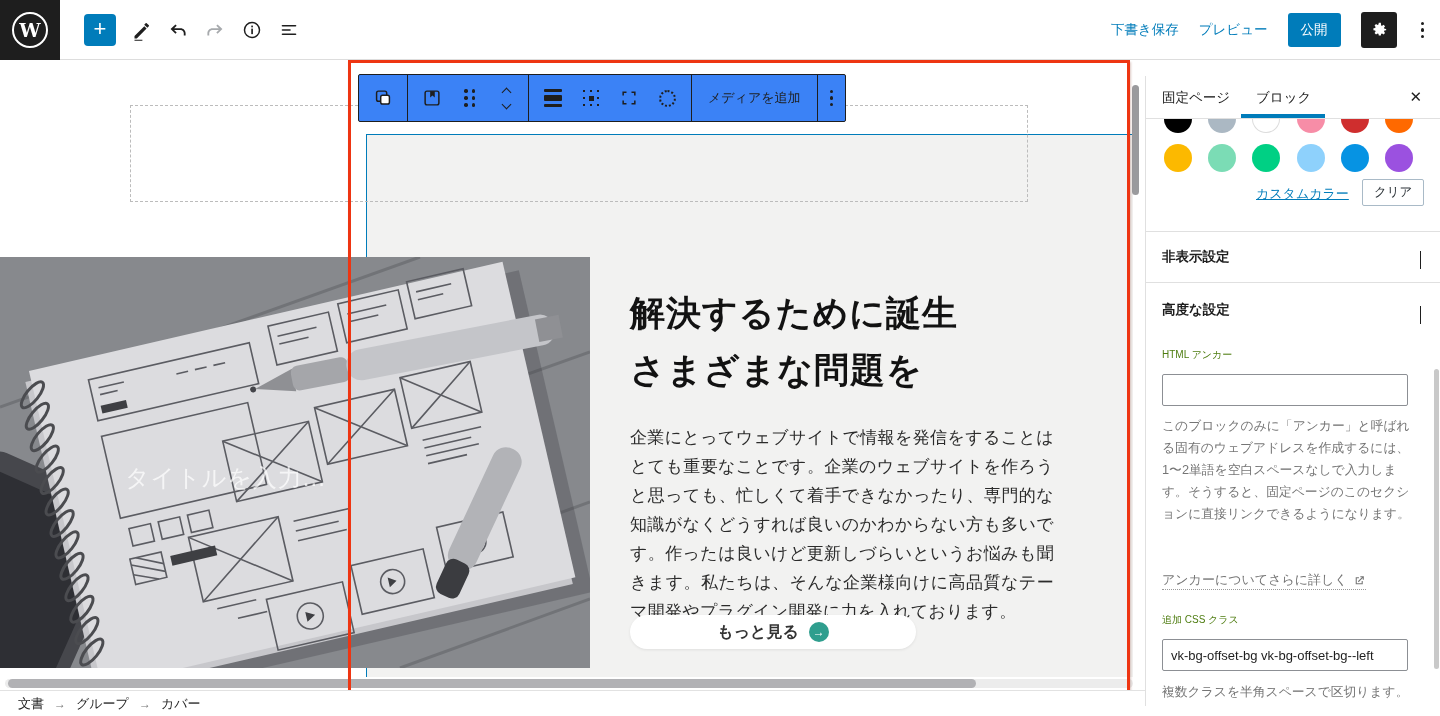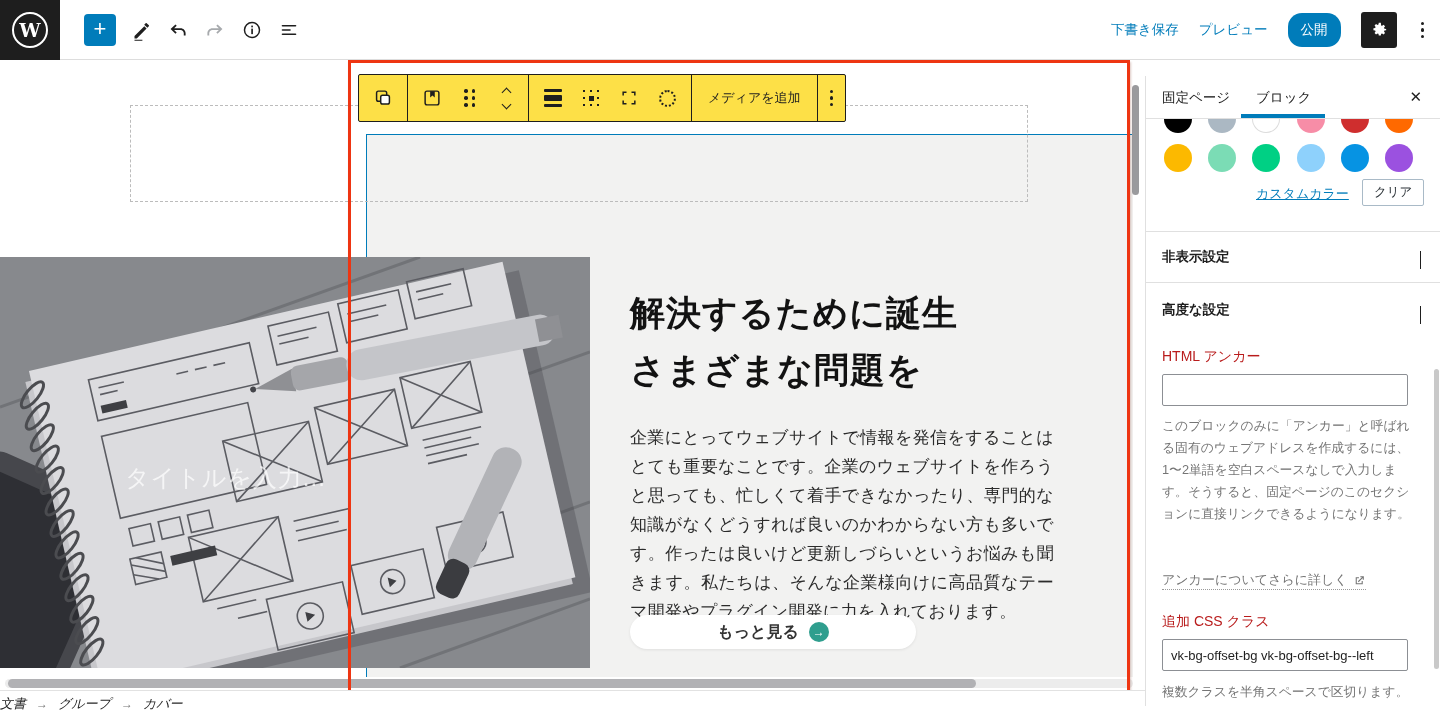--- a/index.html
+++ b/index.html
@@ -10,21 +10,21 @@
   
   #topbar { position:absolute; left:0; top:0; width:1440px; height:60px; background:#fff; border-bottom:1px solid #ddd; z-index:40; }
   #wp-logo { position:absolute; left:0; top:0; width:60px; height:60px; background:#1e1e1e; display:flex; align-items:center; justify-content:center; }
   #wp-logo .wmark { width:36px; height:36px; border:2.5px solid #fff; border-radius:50%; color:#fff; display:flex; align-items:center; justify-content:center; font-family:"DejaVu Serif", serif; font-size:19px; font-weight:700; }
   .tb-left { position:absolute; left:84px; top:0; height:60px; display:flex; align-items:center; gap:13px; }
   .tb-right { position:absolute; right:12px; top:0; height:60px; display:flex; align-items:center; gap:20px; }
   .btn-plus { width:32px; height:32px; background:#007cba; border-radius:4px; color:#fff; font-size:22px; line-height:30px; text-align:center; font-weight:400; cursor:pointer; }
   .tbicon { width:24px; height:24px; display:flex; align-items:center; justify-content:center; }
   .tbicon svg { display:block; }
   .link-btn { color:#007cba; font-size:13.5px; cursor:pointer; white-space:nowrap; }
-  .publish-btn { background:#007cba; color:#fff; font-size:13.5px; padding:8px 13px; border-radius:14px; cursor:pointer; white-space:nowrap; }
+  .publish-btn { background:#007cba; color:#fff; font-size:13.5px; padding:8px 13px; border-radius:3px; cursor:pointer; white-space:nowrap; }
   .gear-btn { width:36px; height:36px; background:#1e1e1e; border-radius:3px; display:flex; align-items:center; justify-content:center; cursor:pointer; }
   .dots-v { display:flex; flex-direction:column; gap:3px; align-items:center; cursor:pointer; padding:0 4px; }
   .dots-v i { width:3.5px; height:3.5px; background:#1e1e1e; border-radius:50%; }
 
   
   #workspace { position:absolute; left:0; top:60px; width:1440px; height:630px; }
   #canvas { position:absolute; left:0; top:0; width:1145px; height:630px; background:#fff; overflow:hidden; }
 
   .group-outline { position:absolute; left:130px; top:45px; width:898px; height:97px; border:1px dashed #bcbcbc; z-index:3; }
   .cover-block { position:absolute; left:366px; top:74px; width:767px; height:543px; background:#f2f2f1; border-top:1.5px solid #007cba; border-left:1.5px solid #007cba; z-index:1; }
@@ -34,21 +34,21 @@
   .title-placeholder { position:absolute; left:125px; top:205px; font-size:24px; color:rgba(255,255,255,.72); z-index:3; letter-spacing:1px; }
 
   
   .cover-heading { position:absolute; left:630px; top:224px; width:430px; z-index:4; font-size:35px; line-height:57px; font-weight:700; color:#121212; letter-spacing:1px; }
   .cover-body { position:absolute; left:630px; top:363px; width:424px; z-index:4; font-size:17px; line-height:29px; color:#2b2b2b; text-align:justify; letter-spacing:.3px; }
   .more-btn { position:absolute; left:630px; top:555px; width:286px; height:34px; background:#fff; border-radius:23px; z-index:4; display:flex; align-items:center; justify-content:center; gap:10px; box-shadow:0 1px 3px rgba(0,0,0,.08); cursor:pointer; }
   .more-btn .lbl { font-size:16px; color:#333; font-weight:700; }
   .more-arrow { width:20px; height:20px; border-radius:50%; background:#2f9e8e; color:#fff; font-size:12px; line-height:20px; text-align:center; font-weight:700; }
 
   
-  .block-toolbar { position:absolute; left:358px; top:14px; height:48px; background:#fde047; border:1px solid #1e1e1e; border-radius:2px; display:flex; align-items:stretch; z-index:20; }
+  .block-toolbar { position:absolute; left:358px; top:14px; height:48px; background:#3b82f6; border:1px solid #1e1e1e; border-radius:2px; display:flex; align-items:stretch; z-index:20; }
   .bt-group { display:flex; align-items:center; padding:0 8px; gap:6px; border-right:1px solid #1e1e1e; }
   .bt-group:last-child { border-right:none; }
   .bt-btn { min-width:32px; height:36px; display:flex; align-items:center; justify-content:center; cursor:pointer; }
   .bt-text { font-size:13px; padding:0 8px; white-space:nowrap; cursor:pointer; }
   .drag-dots { display:grid; grid-template-columns:4px 4px; gap:3.5px; cursor:grab; }
   .drag-dots i { width:3.5px; height:3.5px; background:#1e1e1e; border-radius:50%; }
   .movers { display:flex; flex-direction:column; align-items:center; justify-content:center; gap:5px; width:28px; cursor:pointer; }
   .chev { width:9px; height:9px; border-right:1.8px solid #1e1e1e; border-bottom:1.8px solid #1e1e1e; }
   .chev.down { transform:rotate(45deg); }
   .chev.small-down { transform:rotate(45deg); width:7px; height:7px; }
@@ -81,30 +81,30 @@
   .sb-tab-underline { position:absolute; left:95px; bottom:0; width:84px; height:4px; background:#007cba; }
   .sb-close { position:absolute; right:18px; top:12px; font-size:15px; color:#1e1e1e; cursor:pointer; }
   .sb-panel { position:absolute; left:0; top:43px; width:295px; height:587px; overflow:hidden; }
   .swatch { position:absolute; width:28px; height:28px; border-radius:50%; cursor:pointer; }
   .custom-color-link { position:absolute; left:110px; top:66px; font-size:13px; color:#007cba; text-decoration:underline; cursor:pointer; }
   .clear-btn { position:absolute; left:216px; top:60px; padding:4px 11px; font-size:12.5px; color:#2c3338; border:1px solid #a9bac7; border-radius:2px; cursor:pointer; background:#fff; }
   .sb-divider { position:absolute; left:0; width:295px; border-top:1px solid #e0e0e0; }
   .sb-sectionrow { position:absolute; left:0; width:295px; height:50px; cursor:pointer; }
   .sb-sectionrow .st { position:absolute; left:16px; top:17px; font-size:13.5px; font-weight:600; color:#1e1e1e; }
   .sb-sectionrow .chevwrap { position:absolute; right:20px; top:20px; }
-  .fieldlabel { position:absolute; left:16px; font-size:14px; color:#b91c1c; }
+  .fieldlabel { position:absolute; left:16px; font-size:10px; color:#4d7c0f; }
   .sb-input { position:absolute; left:16px; width:246px; height:32px; border:1px solid #8c8f94; border-radius:2px; font-size:13px; padding:0 8px; color:#1e1e1e; background:#fff; font-family:"Liberation Sans", sans-serif; }
   .sb-desc { position:absolute; left:16px; width:254px; font-size:12.8px; line-height:22px; color:#757575; }
   .sb-link { position:absolute; left:16px; font-size:13px; color:#757575; border-bottom:1px dotted #9a9a9a; cursor:pointer; display:flex; gap:5px; align-items:center; }
   .sb-scroll-thumb { position:absolute; right:2px; top:250px; width:5px; height:300px; background:#c9c9c9; border-radius:3px; }
   #anno-adv { left:1152px; top:271px; width:271px; height:47px; }
   #anno-css { left:1151px; top:549px; width:267px; height:74px; }
 
   
-  #breadcrumb { position:absolute; left:0; top:690px; width:1440px; height:26px; background:#fff; border-top:1px solid #e2e2e2; display:flex; align-items:center; gap:10px; font-size:13px;font-style:italic; }
+  #breadcrumb { position:absolute; left:0; top:690px; width:1440px; height:26px; background:#fff; border-top:1px solid #e2e2e2; display:flex; align-items:center; padding-left:18px; gap:10px; font-size:13px; }
   #breadcrumb .bc-item { color:#1e1e1e; cursor:pointer; }
   #breadcrumb .bc-sep { color:#757575; font-size:12px; }
   #breadcrumb .bc-item.current { cursor:default; }
 </style>
 </head>
 <body>
 
 <div id="app">
 
   <div id="topbar">

